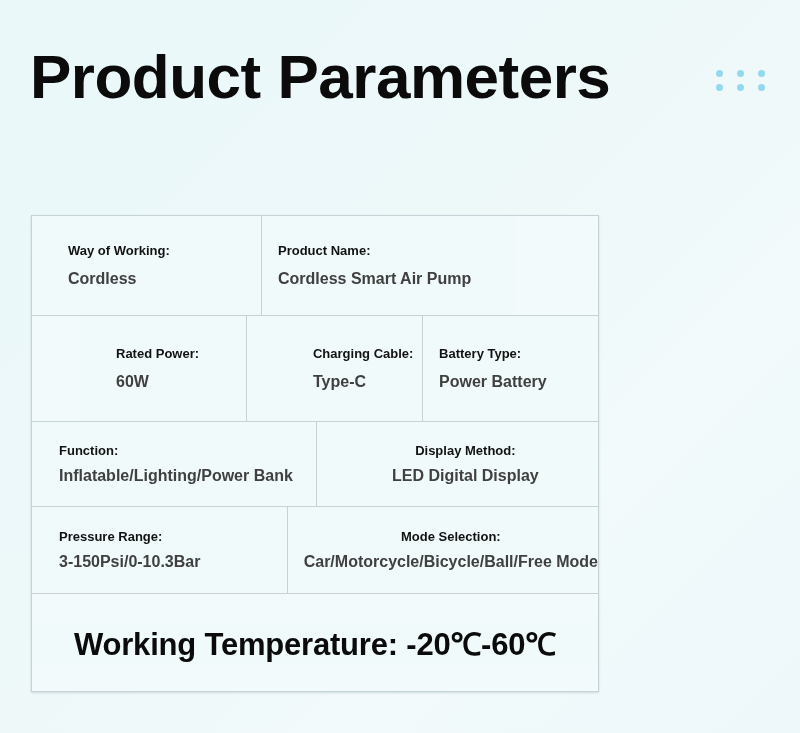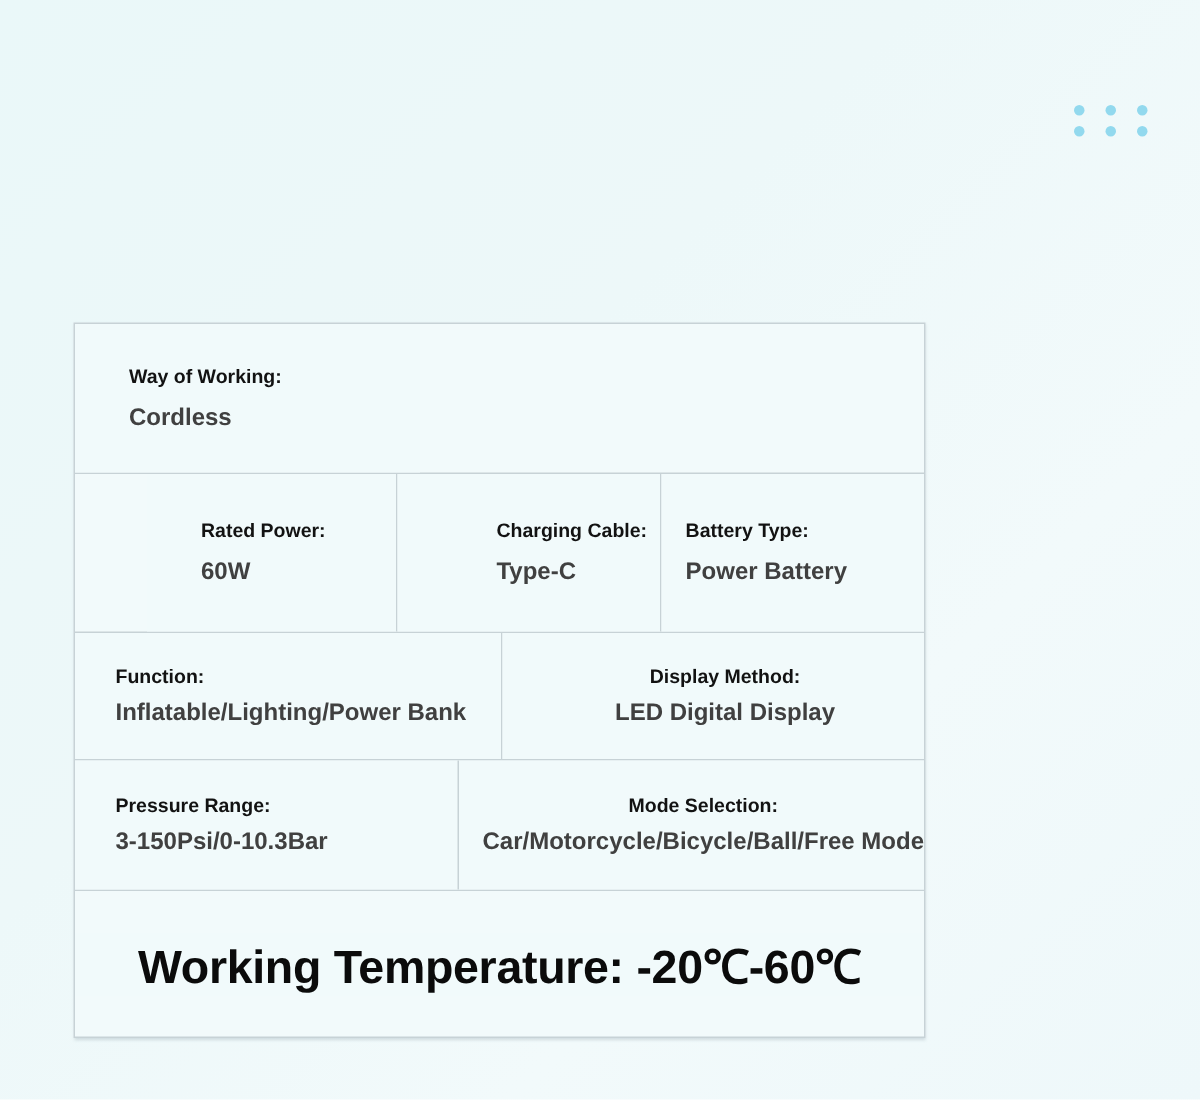--- a/index.html
+++ b/index.html
@@ -49,21 +49,21 @@
     display: block;
     width: 7px;
     height: 7px;
     border-radius: 50%;
     background: #92d9ee;
   }
 
   
   .spec-table {
     position: absolute;
-    left: 49px;
+    left: 31px;
     top: 215px;
     width: 568px;
     border: 1px solid #c7d2d6;
     background: #f2fafb;
     box-sizing: border-box;
     box-shadow: 0 1px 2px rgba(120,140,150,0.28);
   }
   .spec-row {
     display: flex;
     width: 100%;
@@ -135,38 +135,43 @@
     font-weight: bold;
     color: #0b0b0b;
     letter-spacing: -0.2px;
     white-space: nowrap;
   }
 </style>
 </head>
 <body>
 
 <div class="header">
+  <div class="page-title">Product Parameters</div>
 
   <div class="dot-grid">
     <i></i>
     <i></i>
     <i></i>
     <i></i>
     <i></i>
     <i></i>
   </div>
 </div>
 
 <div class="spec-table">
 
   <div class="spec-row row-triple row-1">
     <div class="spec-cell c1">
       <span class="cell-label">Way of Working:</span>
       <span class="cell-value">Cordless</span>
     </div>
+    <div class="spec-cell c2">
+      <span class="cell-label">Product Name:</span>
+      <span class="cell-value">Cordless Smart Air Pump</span>
+    </div>
   </div>
 
   <div class="spec-row row-triple row-2">
     <div class="spec-cell c1">
       <span class="cell-label">Rated Power:</span>
       <span class="cell-value">60W</span>
     </div>
     <div class="spec-cell c3">
       <span class="cell-label">Charging Cable:</span>
       <span class="cell-value">Type-C</span>

